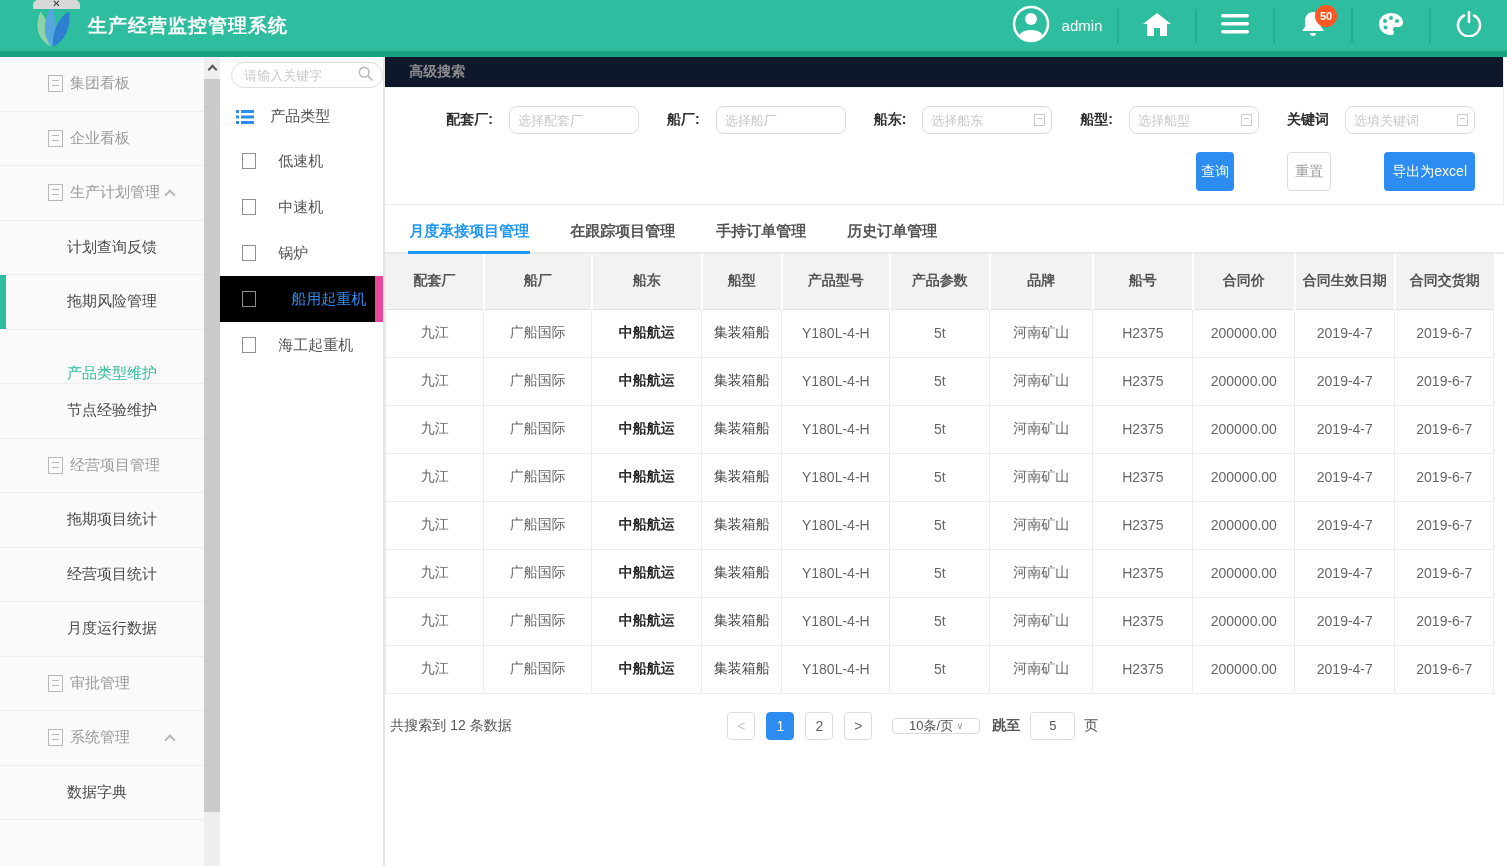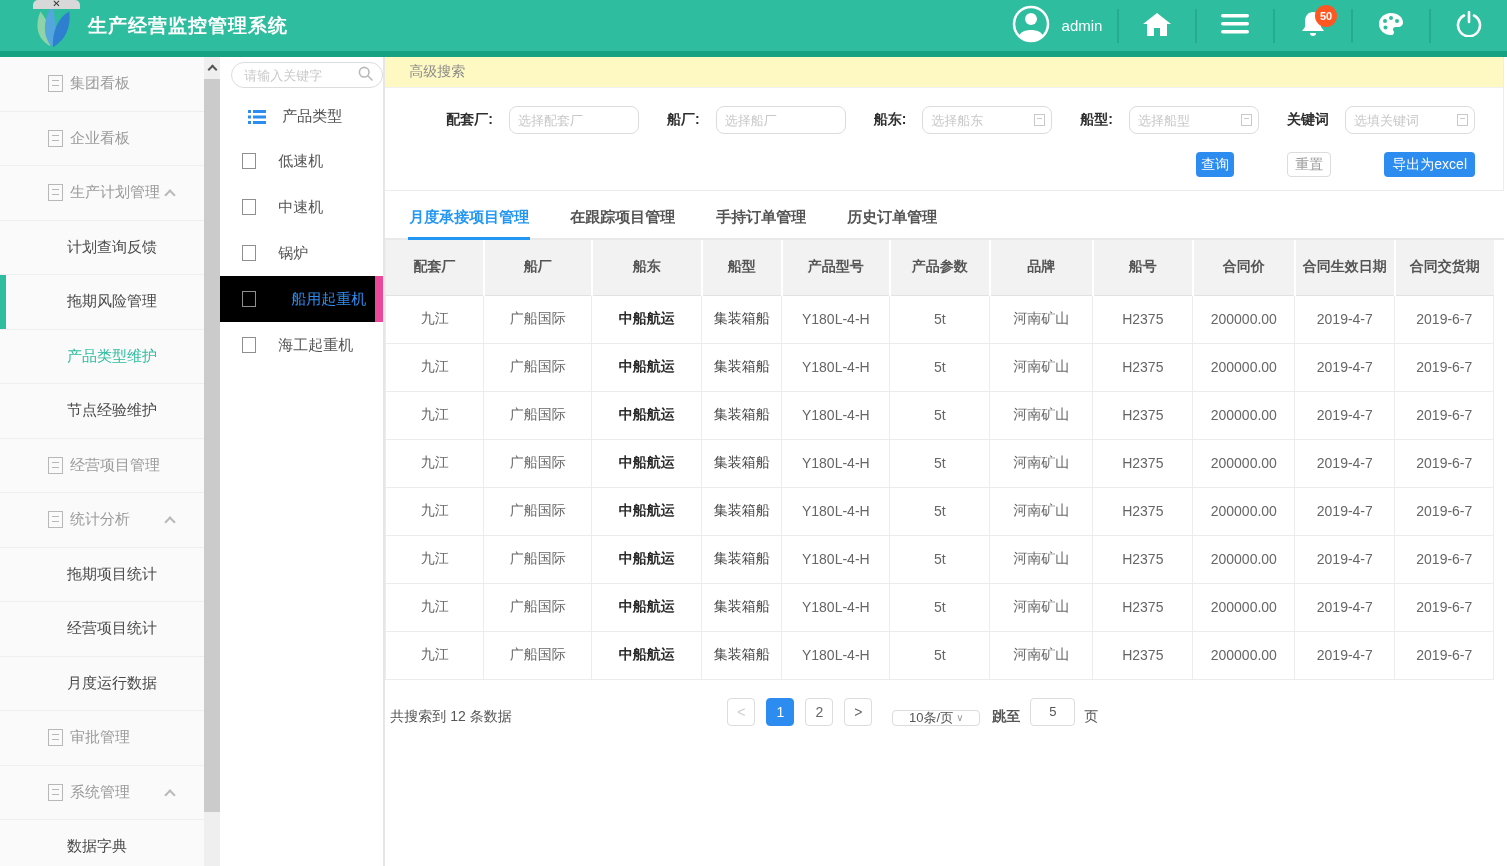--- a/index.html
+++ b/index.html
@@ -27,21 +27,21 @@
 
   
   .layout { display:flex; height:809px; }
 
   
   .sidebar { width:227px; background:#fafafa; display:flex; overflow:hidden; }
   .sidebar-nav { width:210px; }
   .nav-item { height:54.5px; display:flex; align-items:center; padding-left:48px;
     border-bottom:1px solid #efefef; color:#9b9b9b; font-size:15px; position:relative; cursor:pointer; }
   .nav-item.sub { padding-left:67px; color:#4a4a4a; }
-  .nav-item.active-green { color:#2ebd9e; }
+  .nav-item.active-green { color:#2ebd9e;align-items:flex-end; }
   .nav-item.marker::before { content:""; position:absolute; left:0; top:0; bottom:0;
     width:6px; background:#2ebd9e; }
   .tofu { width:15px; height:17px; border:1px solid #a8a8a8; margin-right:7px; flex:none;
     background:
       linear-gradient(#a8a8a8,#a8a8a8) 3px 4px/7px 1px no-repeat,
       linear-gradient(#a8a8a8,#a8a8a8) 3px 9px/7px 1px no-repeat; opacity:.8; }
   .chev-up { width:8px; height:8px; border-top:2px solid #b9b9b9; border-right:2px solid #b9b9b9;
     transform:rotate(-45deg); position:absolute; right:30px; top:25px; }
   .scrollbar { width:17px; background:#efefef; position:relative; }
   .scroll-up { height:20px; display:flex; align-items:center; justify-content:center; cursor:pointer; }
@@ -49,69 +49,69 @@
     transform:rotate(-45deg); margin-top:4px; }
   .scroll-thumb { position:absolute; top:22px; left:0; width:17px; height:733px; background:#cbcbcb; }
 
   
   .tree { width:168px; background:#fff; border-right:2px solid #e6e6e6; padding-top:5px; }
   .tree-search { margin-left:11px; width:152px; height:26px; border:1px solid #dcdcdc;
     border-radius:14px; display:flex; align-items:center; padding:0 9px 0 12px; }
   .tree-search input { border:none; outline:none; flex:1; font-size:13px; color:#737373;
     background:transparent; min-width:0; font-family:inherit; }
   .tree-search input::placeholder { color:#c9c9c9; }
-  .tree-root { margin-top:19px; display:flex; align-items:center; padding-left:28px;
+  .tree-root { margin-top:19px; display:flex; align-items:center; padding-left:16px;
     color:#4f4f4f; font-size:15px; }
   .tree-root svg { margin-right:16px; }
   .tree-items { margin-top:12px; }
   .tree-item { height:46px; display:flex; align-items:center; padding-left:22px;
     font-size:15px; color:#555; cursor:pointer; }
   .tofu2 { width:14px; height:16px; border:1px solid #8f8f8f; margin-right:22px; flex:none; }
   .tree-item.selected { background:#000000; border-right:8px solid #ec4899; color:#2d8cf0; }
   .tree-item.selected .t-label { margin-left:13px; }
 
   
   .content { flex:1; background:#fff; padding-right:3px; }
   .search-panel { border-bottom:1px solid #ececec; border-right:1px solid #ececec; }
   .panel-title { height:31px; display:flex; align-items:center; padding-left:24px;
-    color:#8c8c8c; font-weight:normal; font-size:14px; border-bottom:1px solid #f0f0f0;
-    background:#fef9c3; }
+    color:#8c8c8c; font-weight:bold; font-size:14px; border-bottom:1px solid #f0f0f0;
+    background:#0f172a; }
   .form-row { display:flex; align-items:center; margin:18px 0 0 33px;padding-left:28px; }
   .field { display:flex; align-items:center; margin-right:28px; }
   .field-label { font-size:14px; color:#2f2f2f; font-weight:bold; margin-right:16px; white-space:nowrap; }
   .input-wrap { position:relative; display:flex; }
   .input-wrap input { width:130px; height:28px; border:1px solid #dcdcdc; border-radius:8px;
     padding:0 8px; font-size:13px; color:#555; outline:none; font-family:inherit; }
   .input-wrap input::placeholder { color:#c8c8c8; }
   .input-wrap.has-suffix input { padding-right:24px; }
   .suffix-box { position:absolute; right:7px; top:8px; width:11px; height:12px;
     border:1px solid #c9c9c9; background:
       linear-gradient(#c9c9c9,#c9c9c9) 2px 3px/5px 1px no-repeat; }
   .btn-row { display:flex; align-items:center; justify-content:flex-end; margin:18px 28px 13px 0; }
-  .btn { height:25px; font-size:14px; border-radius:4px; display:flex; align-items:center;
+  .btn { height:39px; font-size:14px; border-radius:4px; display:flex; align-items:center;
     justify-content:center; cursor:pointer; border:none; font-family:inherit; }
   .btn-primary { background:#2d8cf0; color:#fff; padding:0 5px; }
   .btn-plain { background:#fff; border:1px solid #dcdcdc; color:#9b9b9b; padding:0 7px; margin-left:53px; }
   .btn-export { background:#2d8cf0; color:#fff; padding:0 8px; margin-left:53px; }
 
   .tabs { display:flex; margin-top:8px; padding-left:23px; border-bottom:2px solid #e9e9e9; gap:39px; }
   .tab { font-size:15px; font-weight:bold; color:#545454; padding:9px 1px 10px; cursor:pointer;
     margin-bottom:-2px; border-bottom:3px solid transparent; }
   .tab.active { color:#2196f3; border-bottom-color:#2196f3; }
 
   table.grid { width:1108px; border-collapse:collapse; table-layout:fixed; }
   .grid th { background:#f2f2f2; height:55px; font-size:14px; color:#555; font-weight:bold;
     border-left:2px solid #fff; border-bottom:1px solid #e2e2e2; }
   .grid th:first-child { border-left:1px solid #ececec; }
   .grid td { height:48px; text-align:center; font-size:14px; color:#666;
     border:1px solid #ececec; background:#fff; }
   .grid td.c-bold { font-weight:bold; color:#2b2b2b; }
   .grid td.c-dark { color:#454545; }
 
-  .pagination { display:flex; align-items:flex-end; margin-top:18px; padding-left:5px;
+  .pagination { display:flex; align-items:center; margin-top:18px; padding-left:5px;
     font-size:14px; color:#555; }
   .summary { width:337px; font-size:14px; color:#555; }
   .page-btn { width:28px; height:28px; border:1px solid #dcdcdc; border-radius:4px; background:#fff;
     display:flex; align-items:center; justify-content:center; margin-right:11px; color:#666;
     cursor:pointer; font-size:14px; }
   .page-btn.disabled { color:#ccc; }
   .page-btn.current { background:#2d8cf0; border-color:#2d8cf0; color:#fff; }
   .page-size { width:88px; height:16px; border:1px solid #dcdcdc; border-radius:4px;
     display:flex; align-items:center; justify-content:center; gap:3px; color:#555;
     margin-left:9px; margin-right:12px; font-size:13px; cursor:pointer; }
@@ -231,25 +231,20 @@
         </div>
         <div class="nav-item sub active-green">
           <span>产品类型维护</span>
         </div>
         <div class="nav-item sub">
           <span>节点经验维护</span>
         </div>
         <div class="nav-item">
           <span class="tofu"></span>
           <span>经营项目管理</span>
-        </div>
-        <div class="nav-item">
-          <span class="tofu"></span>
-          <span>统计分析</span>
-          <i class="chev-up"></i>
         </div>
         <div class="nav-item sub">
           <span>拖期项目统计</span>
         </div>
         <div class="nav-item sub">
           <span>经营项目统计</span>
         </div>
         <div class="nav-item sub">
           <span>月度运行数据</span>
         </div>

